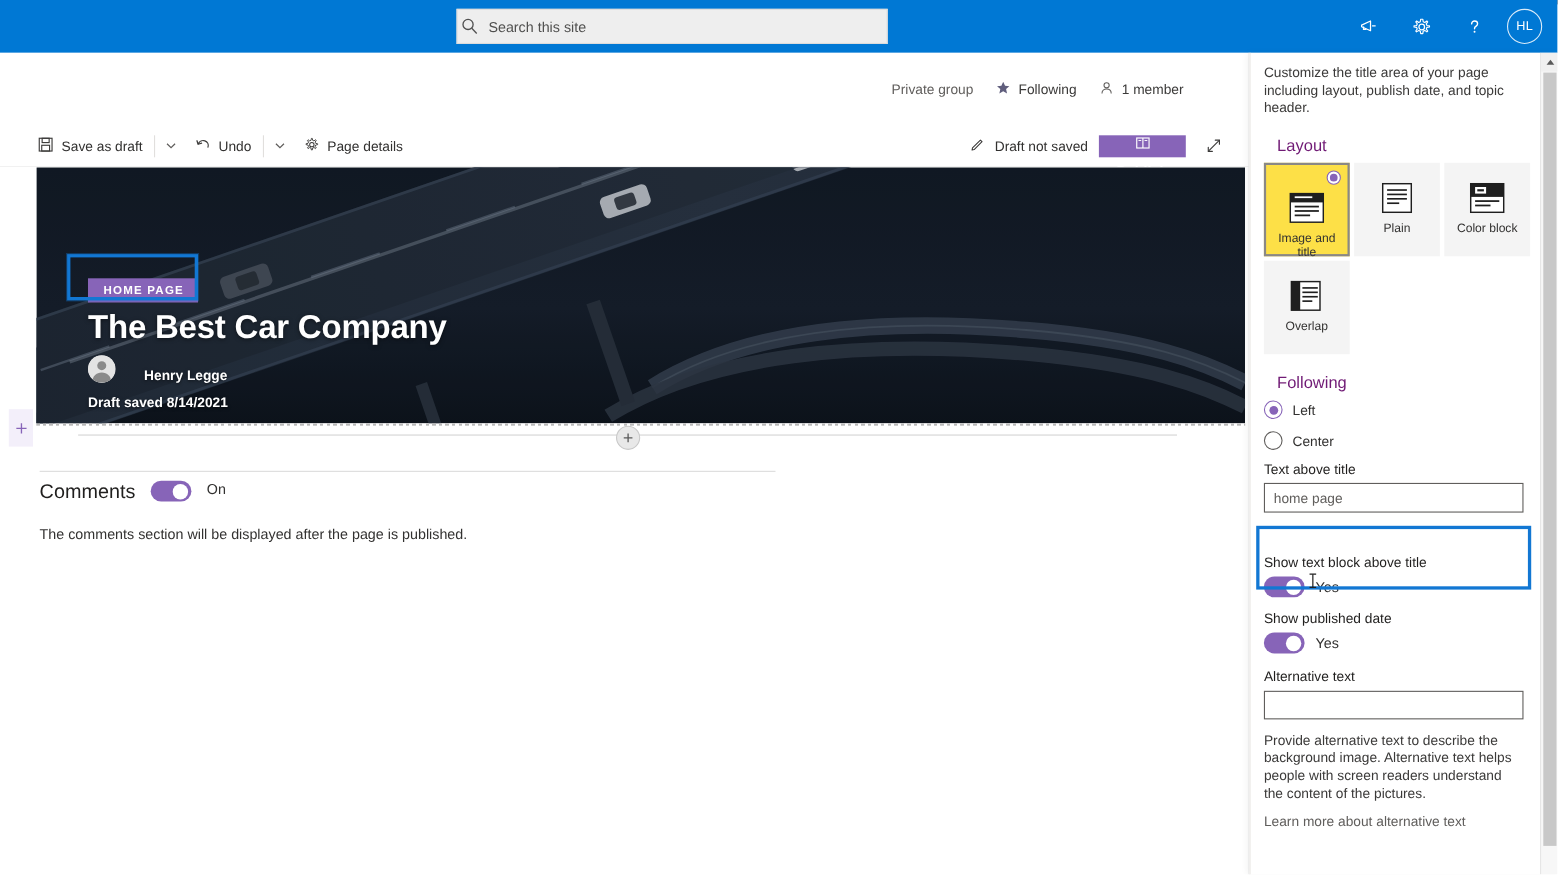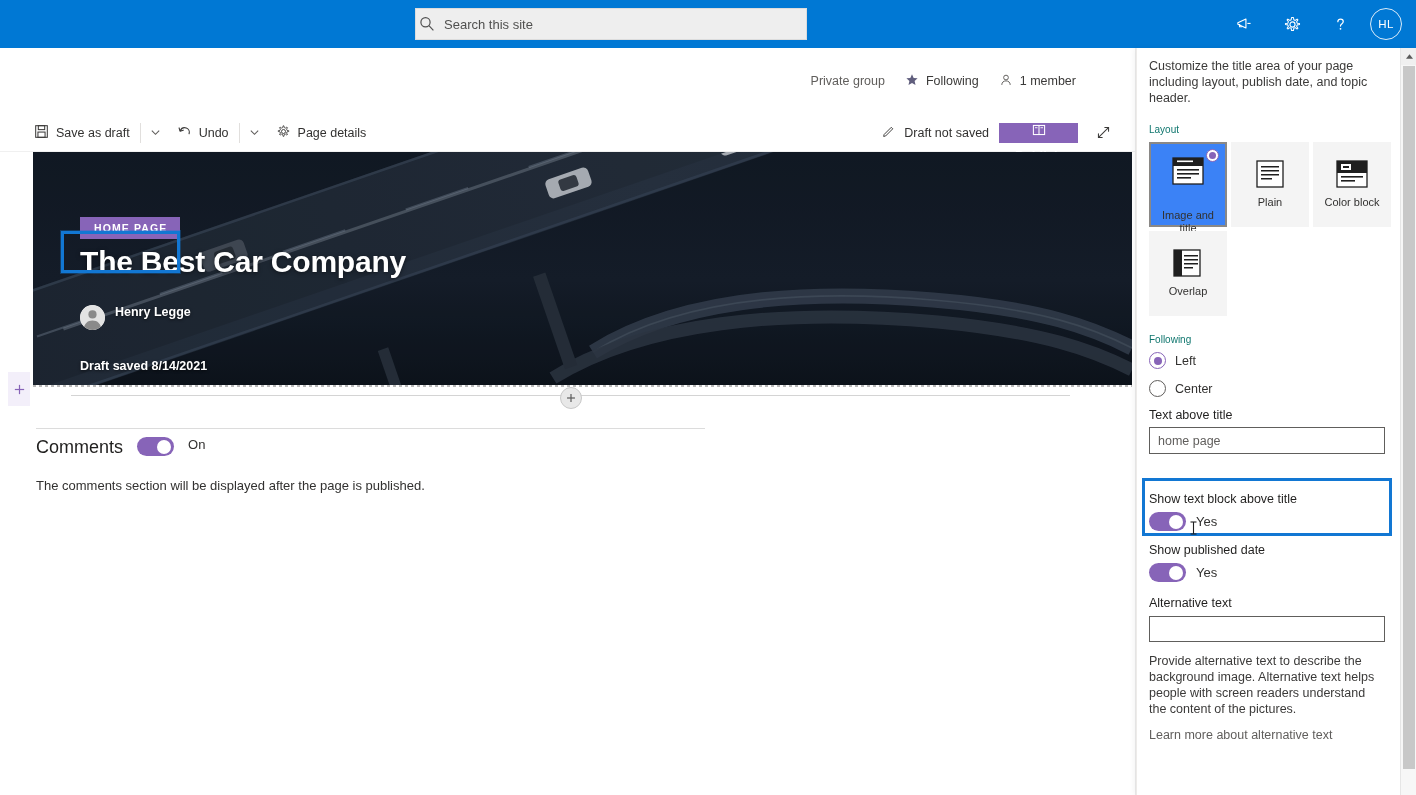--- a/index.html
+++ b/index.html
@@ -126,24 +126,24 @@
   }
   .topic-badge {
     display: inline-block;
     background: #8764b8; color: #ffffff;
     font-size: 10.5px; font-weight: bold; letter-spacing: 1.1px;
     padding: 5px 13px 5px 14px;
     margin-bottom: 6px;
   }
   .hero-title {
     font-size: 30px; font-weight: bold; color: #ffffff;
-    letter-spacing: -0.2px; margin-bottom: 26px;
+    letter-spacing: -0.2px; margin-bottom: 8px;
     text-shadow: 0 1px 4px rgba(0,0,0,.5);
   }
-  .hero-author { display: flex; align-items: flex-start; gap: 10px; margin-bottom: 29px; }
+  .hero-author { display: flex; align-items: flex-end; gap: 26px; margin-bottom: 11px; }
   .author-av {
     width: 25px; height: 25px; border-radius: 50%;
     background: #e8e8e8; overflow: hidden; flex: none;
     display: flex; align-items: flex-end; justify-content: center;
   }
   .author-name { font-size: 12.5px; font-weight: bold; color: #ffffff; text-shadow: 0 1px 3px rgba(0,0,0,.6); }
   .hero-date { font-size: 12.5px; font-weight: bold; color: #ffffff; text-shadow: 0 1px 3px rgba(0,0,0,.6); }
 
   
   .sec-dashed {
@@ -199,31 +199,31 @@
     overflow: hidden;
   }
   .pane-head {
     display: flex; align-items: flex-start; justify-content: space-between;
     padding: 14px 14px 0 12px;
   }
   .pane-title { font-size: 18px; color: #201f1e; }
   .pane-close { width: 28px; height: 28px; display:flex; align-items:center; justify-content:center; cursor:pointer; color:#605e5c; }
   .pane-body { padding: 10px 14px 0 12px; width: 260px; }
   .pane-desc { font-size: 12.5px; line-height: 16px; color: #3b3a39; width: 236px; }
-  .pane-section-label { font-size: 10px; color: #0f766e; margin-top: 18px; margin-bottom: 7px; }
+  .pane-section-label { font-size: 15px; color: #701a75; margin-top: 18px; margin-bottom: 7px; margin-left: 12px; }
 
   .layout-grid { display: flex; flex-wrap: wrap; gap: 4px; width: 242px; }
   .layout-card {
     width: 78px; height: 85px;
     background: #f4f4f4;
     display: flex; flex-direction: column; align-items: center;
     justify-content: flex-start; padding-top: 17px;
     cursor: pointer; position: relative;
   }
-  .layout-card.selected { background: #3b82f6; border: 2px solid #8a8886; padding-top: 12px; gap: 16px; }
+  .layout-card.selected { background: #fde047; border: 2px solid #8a8886; padding-top: 24px; }
   .layout-card .radio-dot {
     position: absolute; top: 5px; right: 6px;
     width: 13px; height: 13px; border-radius: 50%;
     border: 1.5px solid #8764b8; background: #fff;
     display: flex; align-items: center; justify-content: center;
   }
   .layout-card .radio-dot i { width: 7px; height: 7px; border-radius: 50%; background: #8764b8; display:block; }
   .layout-thumb { width: 34px; height: 30px; margin-bottom: 7px; }
   .layout-name { font-size: 11px; color: #323130; text-align: center; line-height: 13px; width: 72px; }
 

